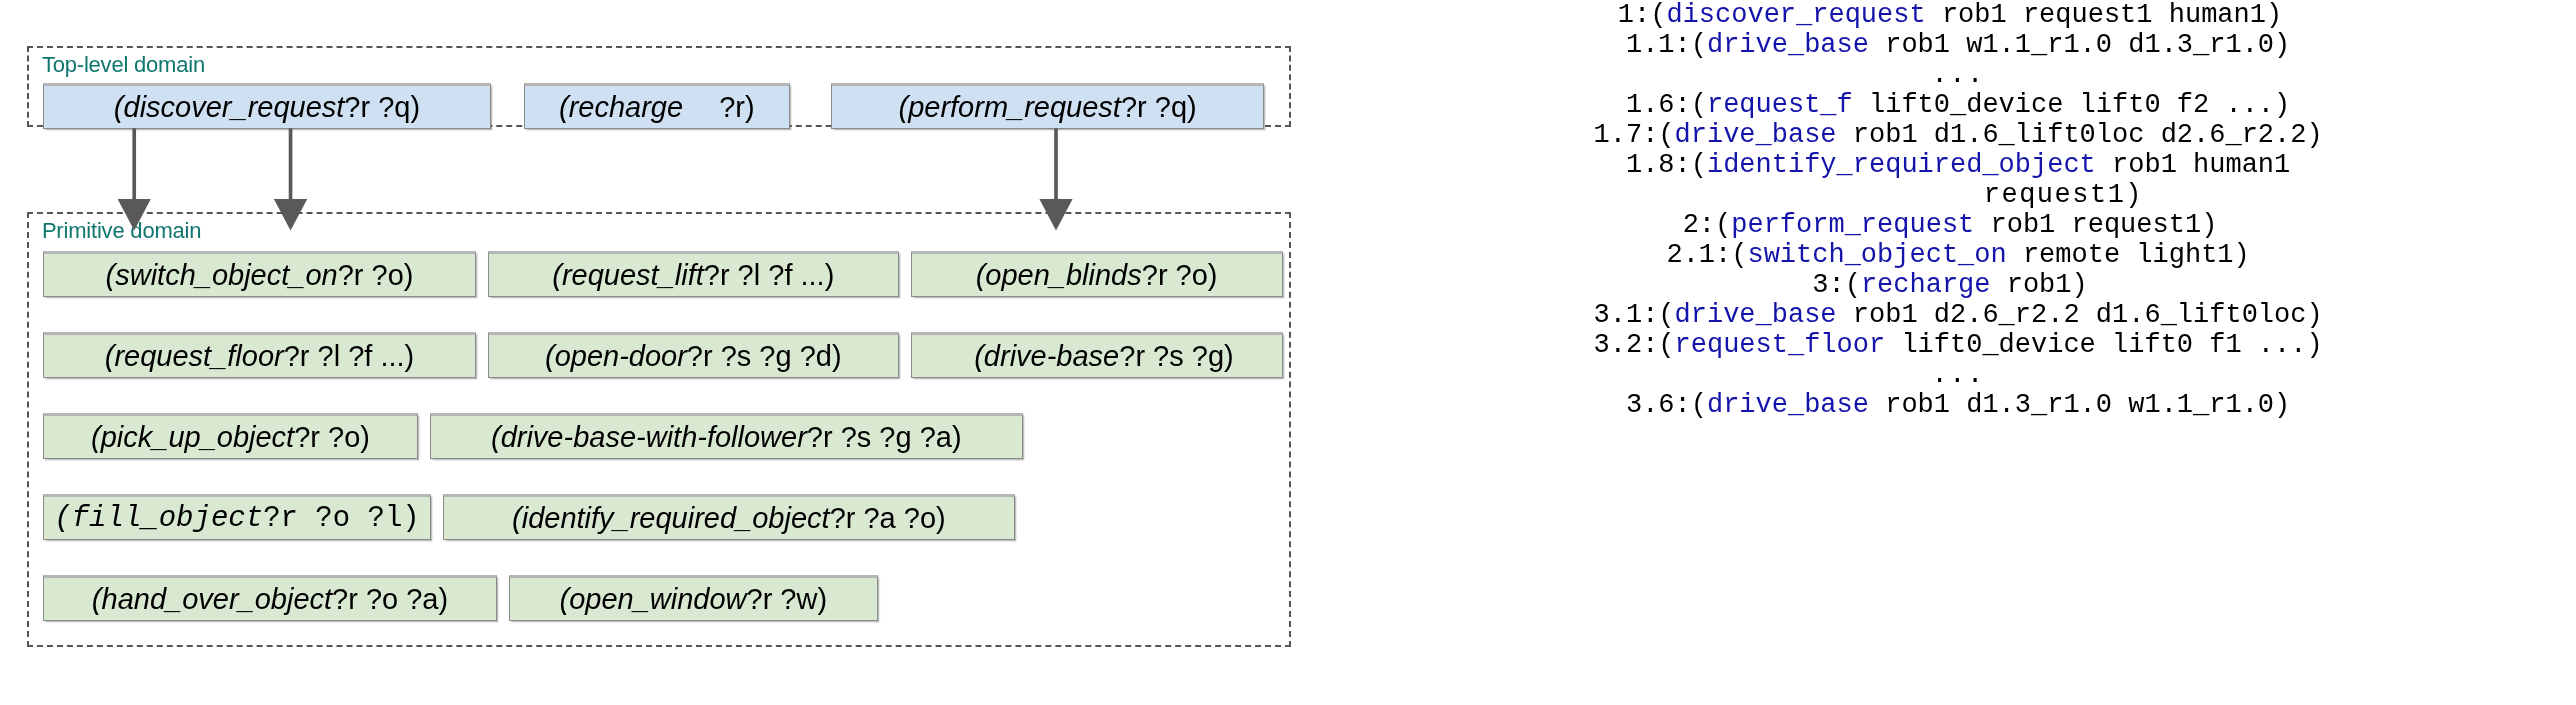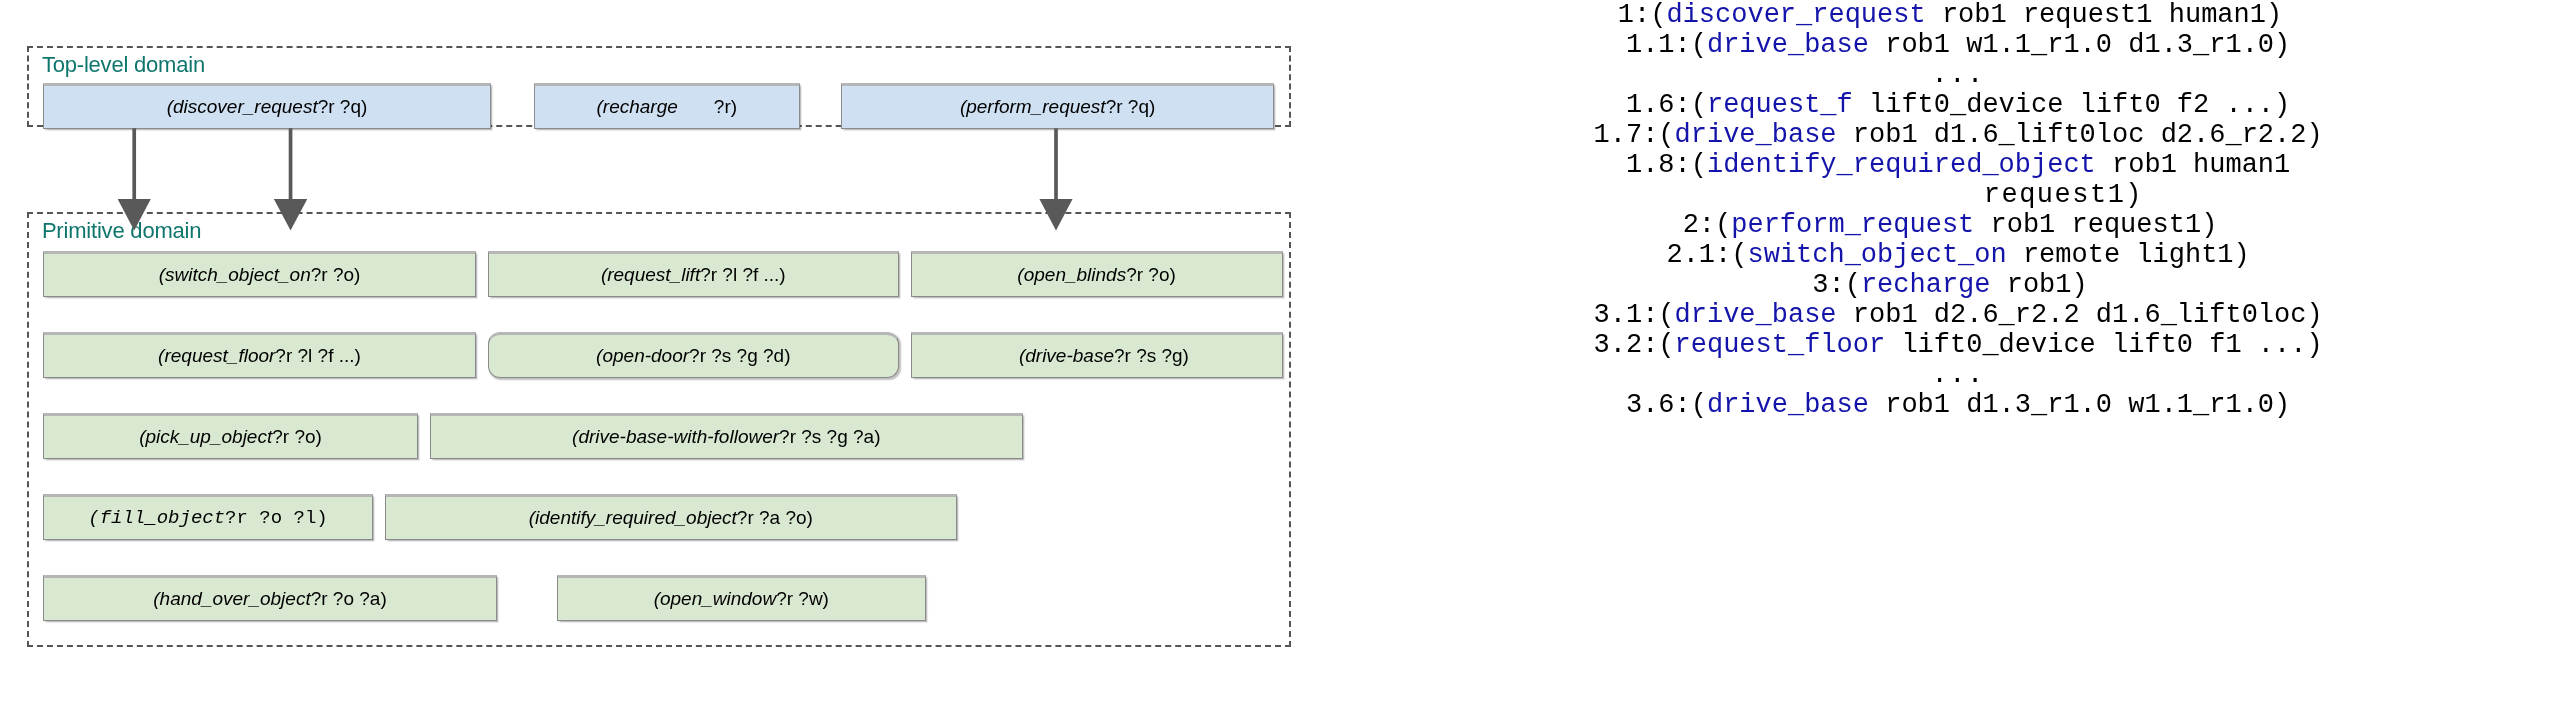--- a/index.html
+++ b/index.html
@@ -44,21 +44,21 @@
 
   .task-box{
     box-sizing:border-box;
     height:46px;
     display:flex;
     align-items:center;
     justify-content:center;
     border:1.5px solid #8a8a8a;
     border-top:3px solid #b6b6b6;
     box-shadow:1.5px 1.5px 1.5px rgba(0,0,0,0.25);
-    font-size:19px;
+    font-size:29px;
     white-space:nowrap;
     padding:0 10.3px;
     margin-right:11.8px;
     color:#000000;
   }
   .task-box.blue { background:#cfe0f2; }
   .task-box.green{ background:#d9e8d0; }
 
   .task-box .op{ font-style:italic; }
   .task-box .args{ font-style:normal; }
@@ -93,21 +93,21 @@
   <div class="domain-box" id="primitive-domain">
     <div class="domain-label">Primitive domain</div>
   </div>
 
   <div id="task-layer">
       <div class="task-row" style="left: 43px; top: 83px;">
         <div class="task-box blue" style="min-width: 448px;">
           <span class="op">(discover_request</span>
           <span class="args"> ?r ?q)</span>
         </div>
-        <div class="task-box blue" style="min-width: 266px; margin-left: 31px; gap: 36px;">
+        <div class="task-box blue" style="min-width: 266px; margin-left: 21px; gap: 36px;">
           <span class="op">(recharge</span>
           <span class="args"> ?r)</span>
         </div>
         <div class="task-box blue" style="min-width: 433px; margin-left: 29.5px;">
           <span class="op">(perform_request</span>
           <span class="args"> ?r ?q)</span>
         </div>
       </div>
       <div class="task-row" style="left: 43px; top: 251px;">
         <div class="task-box green" style="min-width: 433px;">
@@ -121,21 +121,21 @@
         <div class="task-box green" style="min-width: 372px;">
           <span class="op">(open_blinds</span>
           <span class="args"> ?r ?o)</span>
         </div>
       </div>
       <div class="task-row" style="left: 43px; top: 332px;">
         <div class="task-box green" style="min-width: 433px;">
           <span class="op">(request_floor</span>
           <span class="args"> ?r ?l ?f ...)</span>
         </div>
-        <div class="task-box green" style="min-width: 411px; border-radius: 12px;">
+        <div class="task-box green" style="min-width: 411px;">
           <span class="op">(open-door</span>
           <span class="args"> ?r ?s ?g ?d)</span>
         </div>
         <div class="task-box green" style="min-width: 372px; padding-left: 25px;">
           <span class="op">(drive-base</span>
           <span class="args"> ?r ?s ?g)</span>
         </div>
       </div>
       <div class="task-row" style="left: 43px; top: 413px;">
         <div class="task-box green" style="min-width: 375px;">
@@ -155,21 +155,21 @@
         <div class="task-box green" style="min-width: 572px; justify-content: center;">
           <span class="op">(identify_required_object</span>
           <span class="args"> ?r ?a ?o)</span>
         </div>
       </div>
       <div class="task-row" style="left: 43px; top: 575px;">
         <div class="task-box green" style="min-width: 454px;">
           <span class="op">(hand_over_object</span>
           <span class="args"> ?r ?o ?a)</span>
         </div>
-        <div class="task-box green" style="min-width: 369px; margin-left: 48px;">
+        <div class="task-box green" style="min-width: 369px;">
           <span class="op">(open_window</span>
           <span class="args"> ?r ?w)</span>
         </div>
       </div>
     </div>
 
   <svg id="arrows" viewBox="0 0 1790 956" xmlns="http://www.w3.org/2000/svg">
     <defs>
       <marker id="ah" markerWidth="9" markerHeight="9" refX="1.2" refY="4.5" orient="auto" markerUnits="strokeWidth">
         <path d="M0,0 L0,9 L8.5,4.5 z" fill="#595959"></path>

